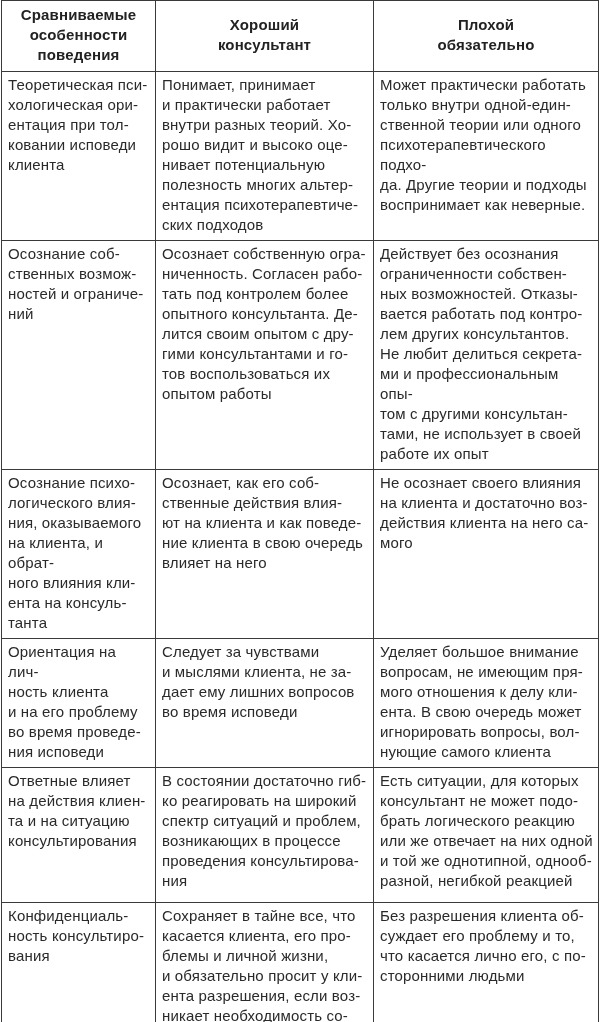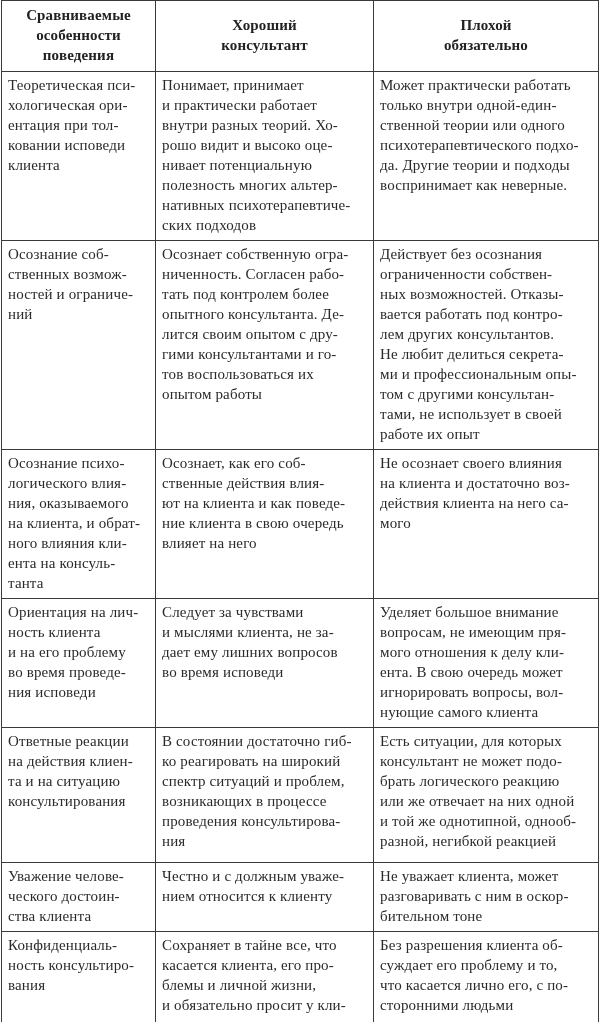--- a/index.html
+++ b/index.html
@@ -1,20 +1,20 @@
 <!DOCTYPE html>
 <html><head>
 <meta charset="utf-8">
 <style>
   html, body { margin: 0; padding: 0; background: #ffffff; }
   body { width: 600px; height: 1022px; overflow: hidden; }
   .page {
     position: relative;
     width: 600px; height: 745px;
-    font-family: Liberation Serif, serif;
+    font-family: Liberation Sans, sans-serif;
     color: #2a2a2a;
   }
   table.cmp {
     position: absolute;
     left: 1px; top: 0px;
     width: 597px;
     border-collapse: collapse;
     table-layout: fixed;
   }
   table.cmp col.c1 { width: 154px; }
@@ -76,21 +76,21 @@
 хологическая ори-
 ентация при тол-
 ковании исповеди
 клиента</td>
         <td>Понимает, принимает
 и практически работает
 внутри разных теорий. Хо-
 рошо видит и высоко оце-
 нивает потенциальную
 полезность многих альтер-
-нативных психотерапевтиче-
+ентация психотерапевтиче-
 ских подходов</td>
         <td>Может практически работать
 только внутри одной-един-
 ственной теории или одного
 психотерапевтического подхо-
 да. Другие теории и подходы
 воспринимает как неверные.</td>
       </tr>
       <tr class="r2">
         <td>Осознание соб-
@@ -145,46 +145,36 @@
 дает ему лишних вопросов
 во время исповеди</td>
         <td>Уделяет большое внимание
 вопросам, не имеющим пря-
 мого отношения к делу кли-
 ента. В свою очередь может
 игнорировать вопросы, вол-
 нующие самого клиента</td>
       </tr>
       <tr class="r5">
-        <td>Ответные реакции
+        <td>Ответные влияет
 на действия клиен-
 та и на ситуацию
 консультирования</td>
         <td>В состоянии достаточно гиб-
 ко реагировать на широкий
 спектр ситуаций и проблем,
 возникающих в процессе
 проведения консультирова-
 ния</td>
         <td>Есть ситуации, для которых
 консультант не может подо-
 брать логического реакцию
 или же отвечает на них одной
 и той же однотипной, однооб-
 разной, негибкой реакцией</td>
-      </tr>
-      <tr class="r6">
-        <td>Уважение челове-
-ческого достоин-
-ства клиента</td>
-        <td>Честно и с должным уваже-
-нием относится к клиенту</td>
-        <td>Не уважает клиента, может
-разговаривать с ним в оскор-
-бительном тоне</td>
       </tr>
       <tr class="r7">
         <td>Конфиденциаль-
 ность консультиро-
 вания</td>
         <td>Сохраняет в тайне все, что
 касается клиента, его про-
 блемы и личной жизни,
 и обязательно просит у кли-
 ента разрешения, если воз-

